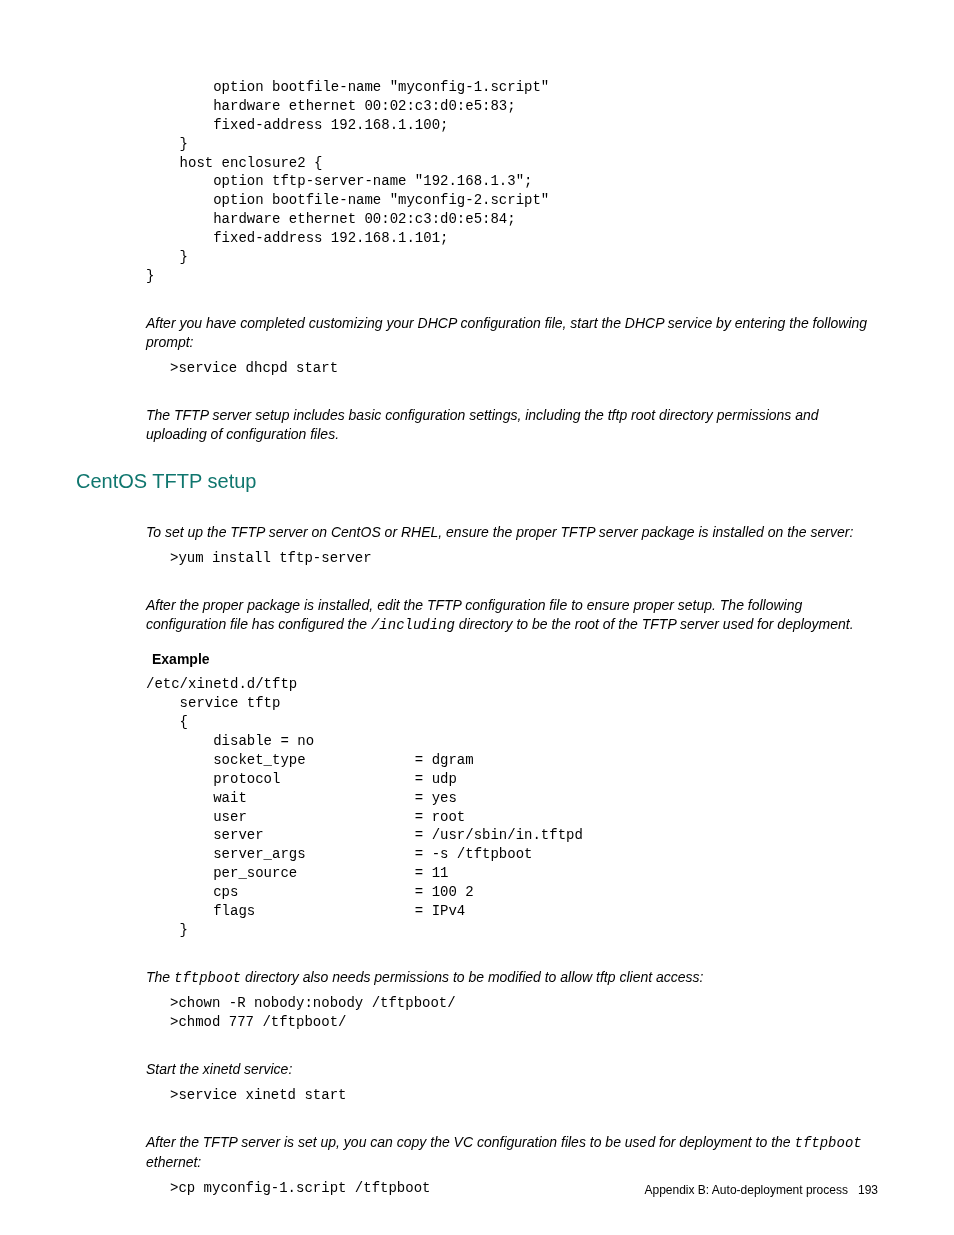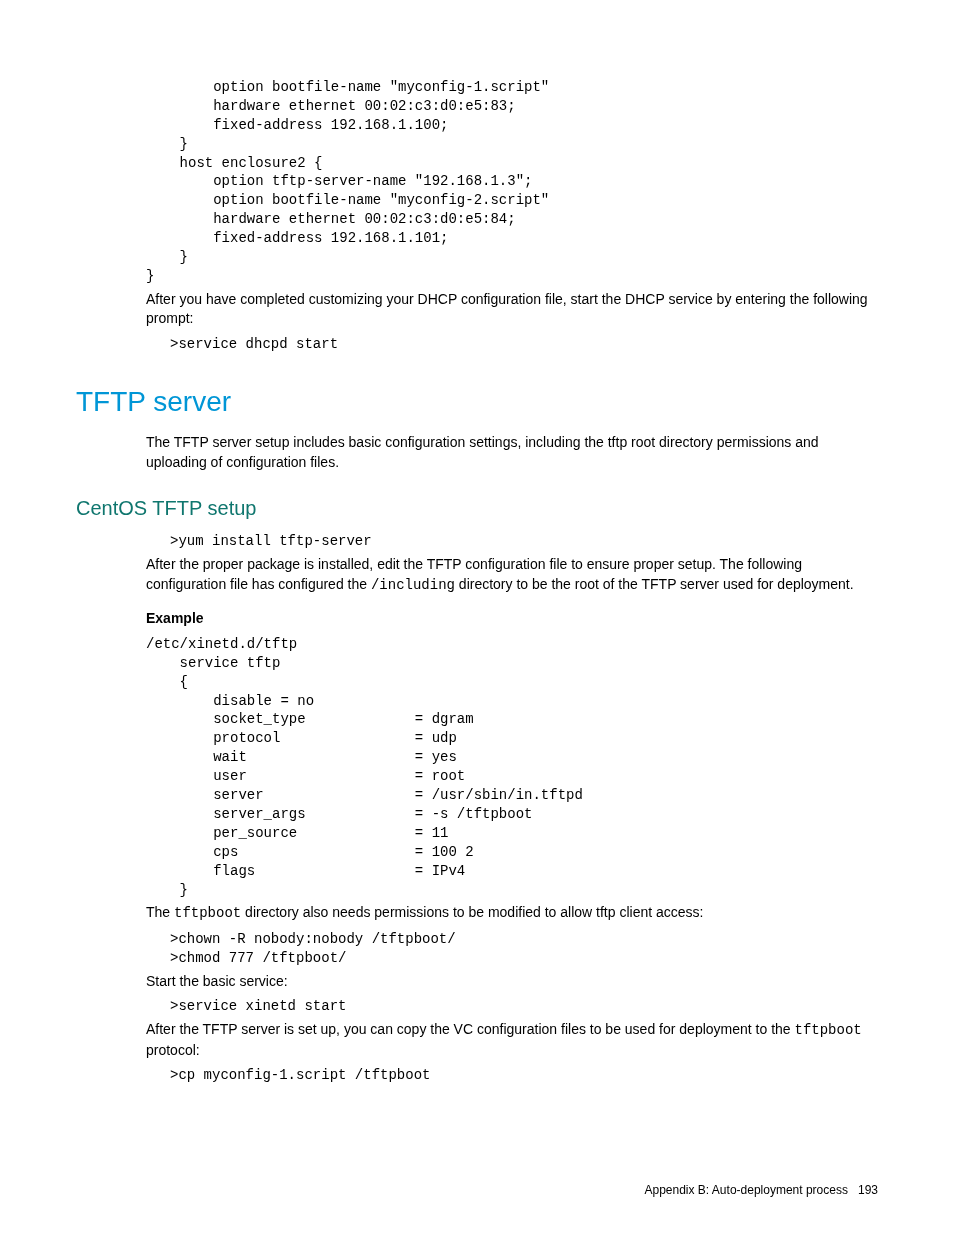--- a/index.html
+++ b/index.html
@@ -29,40 +29,41 @@
     margin: 0;
     line-height: 1.35;
   }
   pre.code-block {
     margin-left: 0;
   }
   pre.indented {
     margin-left: 24px;
   }
   p.body {
-    margin: 4px 0 6px 0;
+    margin: 28px 0 6px 0;
     font-size: 14px;
     line-height: 1.4;
+    font-style: italic;
   }
   h1.section {
     color: #0096d6;
     font-weight: normal;
     font-size: 28px;
     margin: 28px 0 12px -70px;
   }
   h2.subsection {
     color: #0f766e;
     font-weight: normal;
     font-size: 20px;
     margin: 22px 0 10px -70px;
   }
   .bold {
     font-weight: bold;
     font-size: 14px;
-    margin: 14px 0 6px 0;
+    margin: 14px 0 6px 6px;
   }
   .inline-mono {
     font-family: "Courier New", Courier, monospace;
   }
   .footer {
     position: absolute;
     bottom: 36px;
     right: 76px;
     font-size: 12px;
   }
@@ -81,26 +82,26 @@
         option tftp-server-name "192.168.1.3";
         option bootfile-name "myconfig-2.script"
         hardware ethernet 00:02:c3:d0:e5:84;
         fixed-address 192.168.1.101;
     }
 }</pre>
 
     <p class="body">After you have completed customizing your DHCP configuration file, start the DHCP service by entering the following prompt:</p>
     <pre class="indented">&gt;service dhcpd start</pre>
 
-    <h1 class="section">TFTP server</h1>
 
     <p class="body">The TFTP server setup includes basic configuration settings, including the tftp root directory permissions and uploading of configuration files.</p>
 
     <h2 class="subsection">CentOS TFTP setup</h2>
 
+    <p class="body">To set up the TFTP server on CentOS or RHEL, ensure the proper TFTP server package is installed on the server:</p>
     <pre class="indented">&gt;yum install tftp-server</pre>
 
     <p class="body">
       <span>After the proper package is installed, edit the TFTP configuration file to ensure proper setup. The following configuration file has configured the </span><span class="inline-mono">/including</span><span> directory to be the root of the TFTP server used for deployment.</span>
     </p>
 
     <div class="bold">Example</div>
 
     <pre class="code-block">/etc/xinetd.d/tftp
     service tftp
@@ -116,25 +117,25 @@
         cps                     = 100 2
         flags                   = IPv4
     }</pre>
 
     <p class="body">
       <span>The </span><span class="inline-mono">tftpboot</span><span> directory also needs permissions to be modified to allow tftp client access:</span>
     </p>
     <pre class="indented">&gt;chown -R nobody:nobody /tftpboot/
 &gt;chmod 777 /tftpboot/</pre>
 
-    <p class="body">Start the basic service:</p>
+    <p class="body">Start the xinetd service:</p>
     <pre class="indented">&gt;service xinetd start</pre>
 
     <p class="body">
-      <span>After the TFTP server is set up, you can copy the VC configuration files to be used for deployment to the </span><span class="inline-mono">tftpboot</span><span> protocol:</span>
+      <span>After the TFTP server is set up, you can copy the VC configuration files to be used for deployment to the </span><span class="inline-mono">tftpboot</span><span> ethernet:</span>
     </p>
     <pre class="indented">&gt;cp myconfig-1.script /tftpboot</pre>
 
   </div>
 
   <div class="footer">
     <span>Appendix B: Auto-deployment process</span>&nbsp;&nbsp;&nbsp;<span>193</span>
   </div>
 </div>
 

